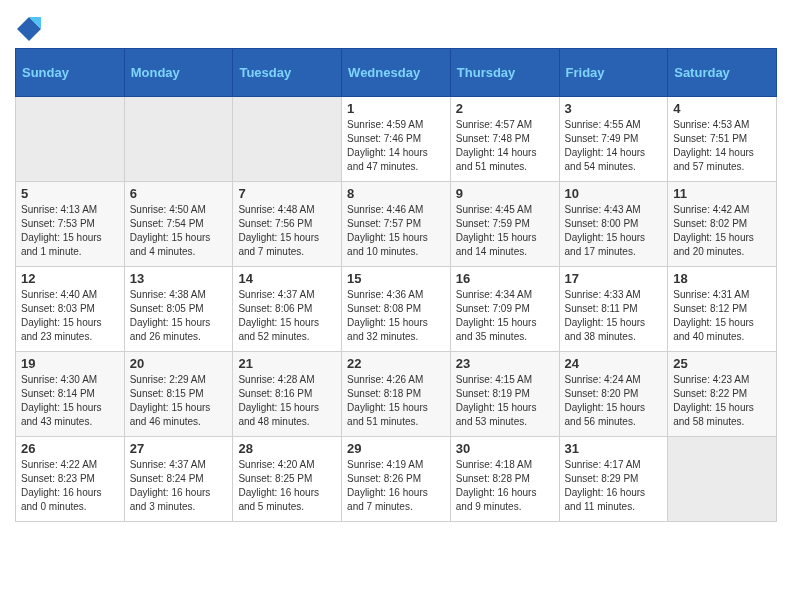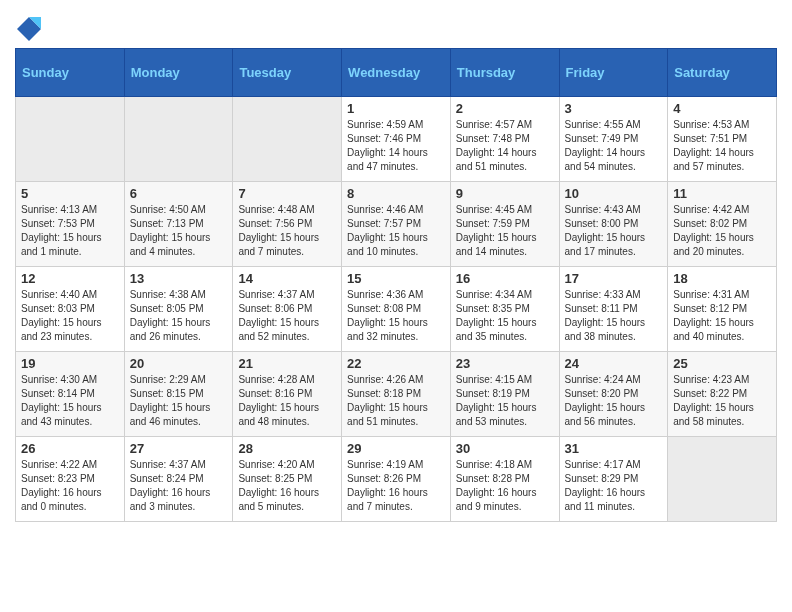--- a/index.html
+++ b/index.html
@@ -174,21 +174,21 @@
             <div class="day-info">
               <div>Sunrise: 4:13 AM</div>
               <div>Sunset: 7:53 PM</div>
               <div>Daylight: 15 hours and 1 minute.</div>
             </div>
           </td>
           <td>
             <div class="day-number">6</div>
             <div class="day-info">
               <div>Sunrise: 4:50 AM</div>
-              <div>Sunset: 7:13 PM</div>
+              <div>Sunset: 7:54 PM</div>
               <div>Daylight: 15 hours and 4 minutes.</div>
             </div>
           </td>
           <td>
             <div class="day-number">7</div>
             <div class="day-info">
               <div>Sunrise: 4:48 AM</div>
               <div>Sunset: 7:56 PM</div>
               <div>Daylight: 15 hours and 7 minutes.</div>
             </div>
@@ -256,21 +256,21 @@
             <div class="day-info">
               <div>Sunrise: 4:36 AM</div>
               <div>Sunset: 8:08 PM</div>
               <div>Daylight: 15 hours and 32 minutes.</div>
             </div>
           </td>
           <td>
             <div class="day-number">16</div>
             <div class="day-info">
               <div>Sunrise: 4:34 AM</div>
-              <div>Sunset: 8:35 PM</div>
+              <div>Sunset: 7:09 PM</div>
               <div>Daylight: 15 hours and 35 minutes.</div>
             </div>
           </td>
           <td>
             <div class="day-number">17</div>
             <div class="day-info">
               <div>Sunrise: 4:33 AM</div>
               <div>Sunset: 8:11 PM</div>
               <div>Daylight: 15 hours and 38 minutes.</div>
             </div>

